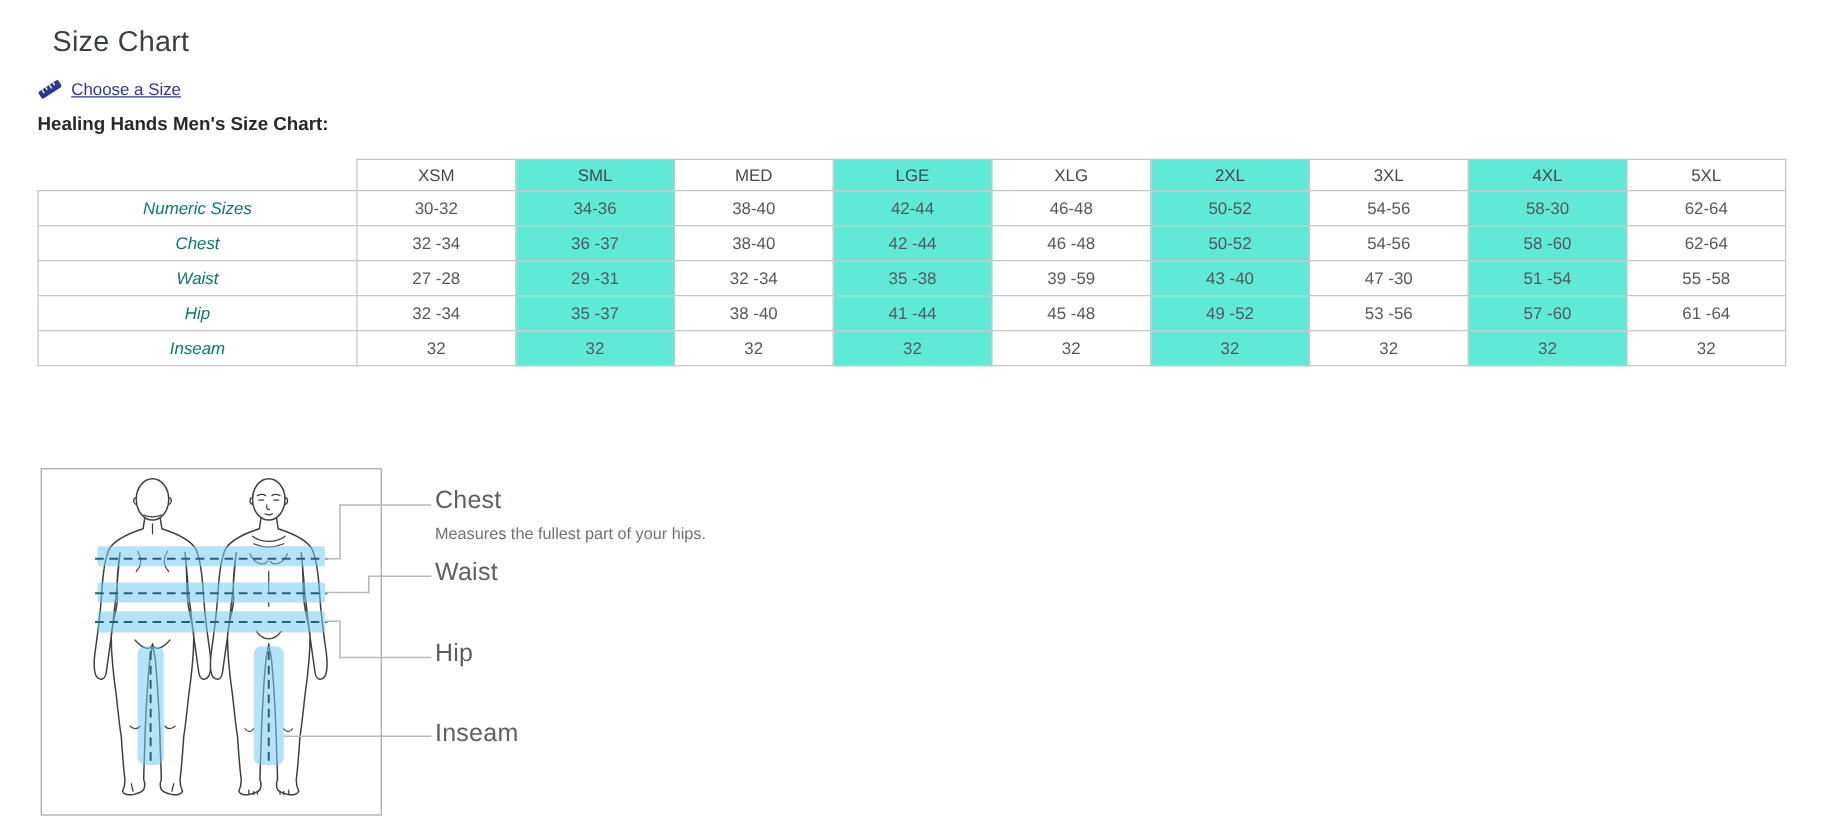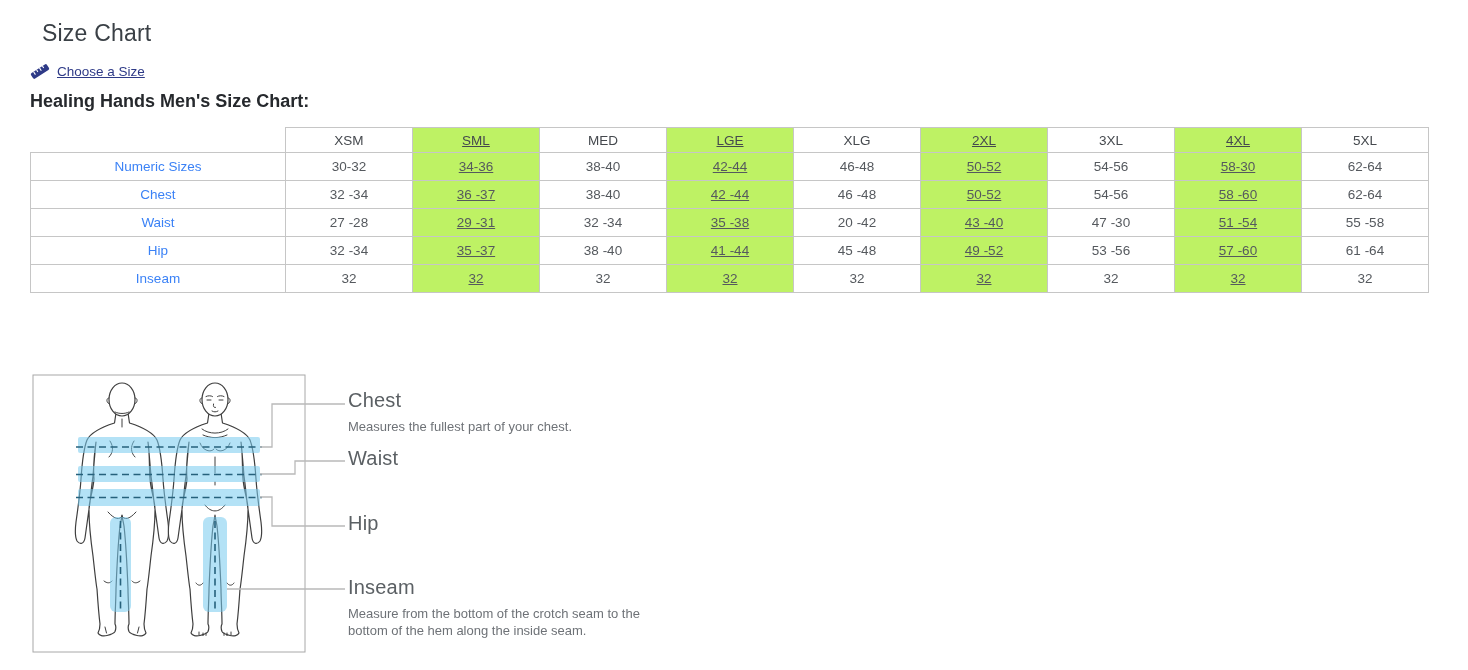--- a/index.html
+++ b/index.html
@@ -13,35 +13,35 @@
     font-size:23px;font-weight:500;color:#3a4046;letter-spacing:.2px;
   }
   .choose-size{
     position:absolute;left:30px;top:47px;display:flex;align-items:center;gap:7px;margin-top:16px;
   }
   .choose-size a{
     font-size:13.5px;color:#2e3a87;text-decoration:underline;font-weight:500;
   }
   .section-heading{
     position:absolute;left:30px;top:91px;margin:0;
-    font-size:18px;font-weight:700;color:#26292d;
+    font-size:15px;font-weight:700;color:#26292d;
   }
   table.size-chart{
     position:absolute;left:30px;top:127px;width:1398px;
     border-collapse:collapse;table-layout:fixed;
     font-size:13.5px;
   }
   .size-chart th,.size-chart td{
     border:1px solid #c6c6c6;text-align:center;vertical-align:middle;
     padding:0;height:27px;font-weight:400;color:#55595e;background:#fff;
   }
   .size-chart thead th{height:24px;color:#45494e;}
   .size-chart th.blank{border:none;background:#fff;}
-  .size-chart .alt{background:#bef264;text-decoration:underline;}
-  .size-chart td.rlabel{color:#3b82f6;}
+  .size-chart .alt{background:#5eead4;}
+  .size-chart td.rlabel{color:#0f766e;font-style:italic;}
   .illustration{position:absolute;left:30px;top:370px;}
   .guide{position:absolute;left:348px;width:332px;}
   .guide h3{
     margin:0 0 6px 0;font-size:20px;font-weight:400;color:#5b6064;letter-spacing:.2px;line-height:1.2;
   }
   .guide p{
     margin:0;font-size:13px;color:#6e7277;line-height:1.32;
   }
   .g-chest{top:388px;}
   .g-waist{top:446px;}
@@ -118,21 +118,21 @@
       <td>54-56</td>
       <td class="alt">58 -60</td>
       <td>62-64</td>
     </tr>
     <tr>
       <td class="rlabel">Waist</td>
       <td>27 -28</td>
       <td class="alt">29 -31</td>
       <td>32 -34</td>
       <td class="alt">35 -38</td>
-      <td>20 -42</td>
+      <td>39 -59</td>
       <td class="alt">43 -40</td>
       <td>47 -30</td>
       <td class="alt">51 -54</td>
       <td>55 -58</td>
     </tr>
     <tr>
       <td class="rlabel">Hip</td>
       <td>32 -34</td>
       <td class="alt">35 -37</td>
       <td>38 -40</td>
@@ -245,24 +245,23 @@
   <g fill="none" stroke="#b9b9b9" stroke-width="1.3">
     <path d="M230,77 H242 V34 H315"></path>
     <path d="M230,104 H265 V91 H315"></path>
     <path d="M230,127 H242 V156 H315"></path>
     <path d="M197,219 H315"></path>
   </g>
 </svg>
 
 <div class="guide g-chest">
   <h3>Chest</h3>
-  <p>Measures the fullest part of your chest.</p>
+  <p>Measures the fullest part of your hips.</p>
 </div>
 <div class="guide g-waist">
   <h3>Waist</h3>
 </div>
 <div class="guide g-hip">
   <h3>Hip</h3>
 </div>
 <div class="guide g-inseam">
   <h3>Inseam</h3>
-  <p>Measure from the bottom of the crotch seam to the bottom of the hem along the inside seam.</p>
 </div>
 
 </body></html>

